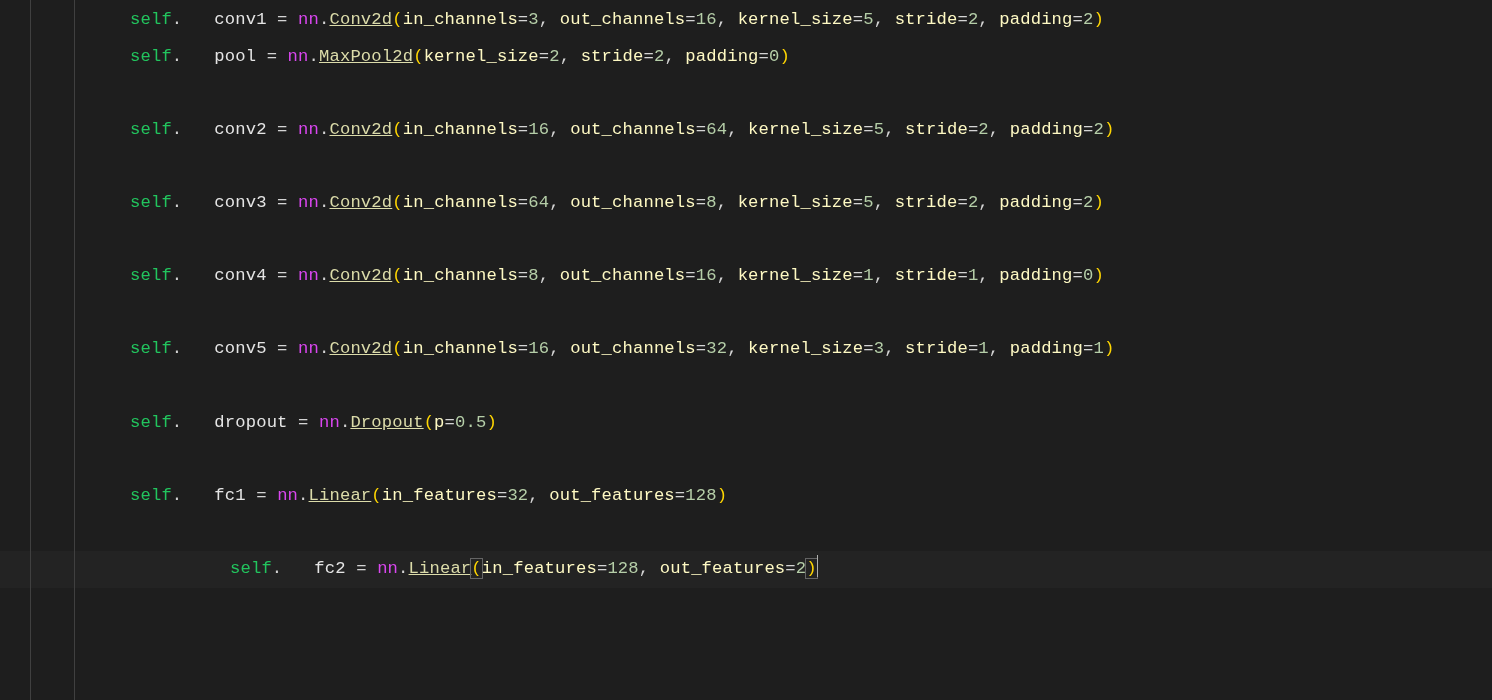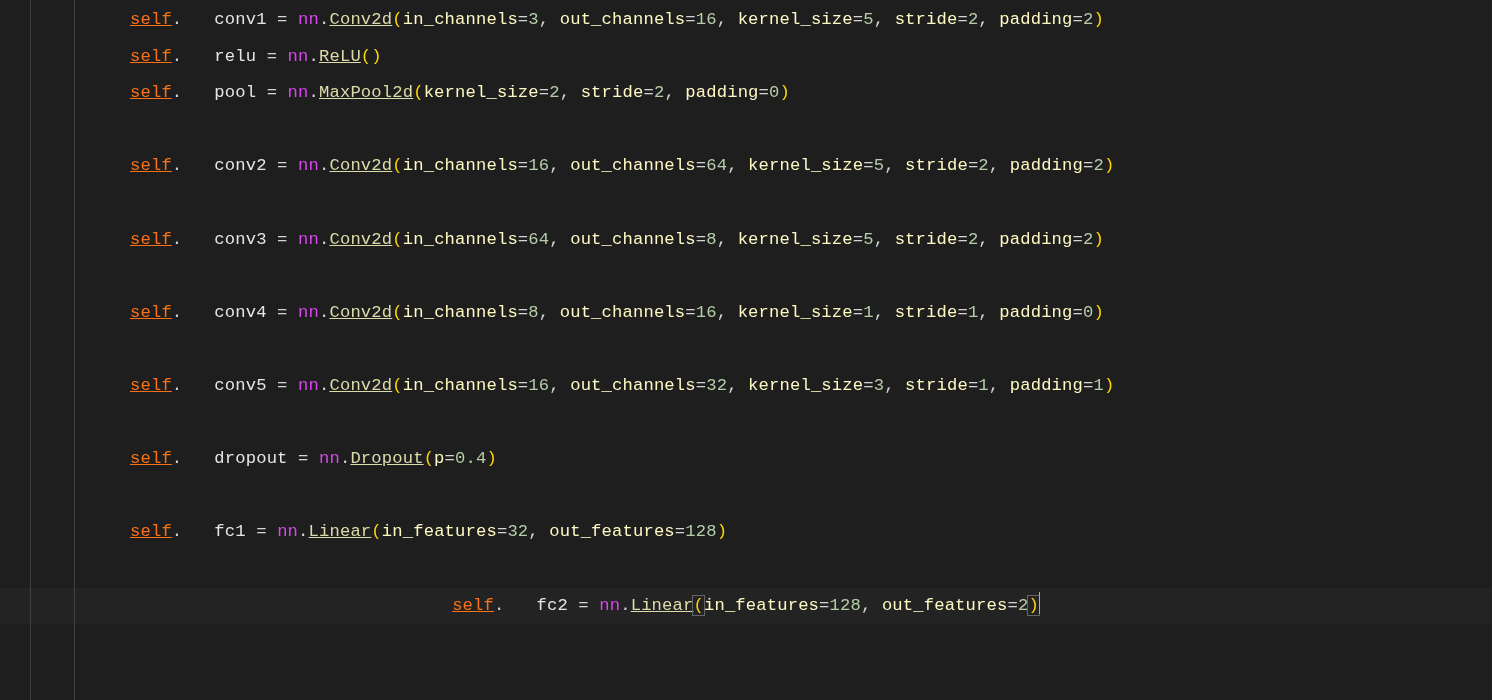--- a/index.html
+++ b/index.html
@@ -27,23 +27,23 @@
     height: 100%;
     background: #404040;
   }
   .indent-guide.g1 { left: 30px; }
   .indent-guide.g2 { left: 74px; }
   .code-block { padding-left: 100px; }
   .line { white-space: pre; height: 36.6px; }
   .line.highlight {
     background: rgba(255,255,255,0.025);
     margin-left: -130px;
-    text-align: center;
+    padding-left: 230px;
   }
-  .var  { color: #f97316; text-decoration: underline; }
+  .var  { color: #22c55e; }
   .prop { color: #e5e5e5; margin-left: 32px; }
   .eq   { color: #d4d4d4; }
   .mod  { color: #d946ef; }
   .dot  { color: #d4d4d4; }
   .call { color: #dcdcaa; text-decoration: underline; }
   .paren{ color: #ffd602; }
   .kw   { color: #fef9c3; }
   .num  { color: #b5cea8; }
   .comma{ color: #d4d4d4; }
   .cursor {
@@ -62,21 +62,20 @@
 <body>
 
 <div class="editor">
   <div class="indent-guide g1"></div>
   <div class="indent-guide g2"></div>
 
   <div class="code-block">
 
     <div class="line"><span class="var">self</span><span class="dot">.</span><span class="prop">conv1</span><span class="eq"> = </span><span class="mod">nn</span><span class="dot">.</span><span class="call">Conv2d</span><span class="paren">(</span><span class="kw">in_channels</span><span class="eq">=</span><span class="num">3</span><span class="comma">, </span><span class="kw">out_channels</span><span class="eq">=</span><span class="num">16</span><span class="comma">, </span><span class="kw">kernel_size</span><span class="eq">=</span><span class="num">5</span><span class="comma">, </span><span class="kw">stride</span><span class="eq">=</span><span class="num">2</span><span class="comma">, </span><span class="kw">padding</span><span class="eq">=</span><span class="num">2</span><span class="paren">)</span></div>
 
-    <div class="line"><span class="var">self</span><span class="dot">.</span><span class="prop">relu</span><span class="eq"> = </span><span class="mod">nn</span><span class="dot">.</span><span class="call">ReLU</span><span class="paren">(</span><span class="paren">)</span></div>
 
     <div class="line"><span class="var">self</span><span class="dot">.</span><span class="prop">pool</span><span class="eq"> = </span><span class="mod">nn</span><span class="dot">.</span><span class="call">MaxPool2d</span><span class="paren">(</span><span class="kw">kernel_size</span><span class="eq">=</span><span class="num">2</span><span class="comma">, </span><span class="kw">stride</span><span class="eq">=</span><span class="num">2</span><span class="comma">, </span><span class="kw">padding</span><span class="eq">=</span><span class="num">0</span><span class="paren">)</span></div>
 
     <div class="line"></div>
 
     <div class="line"><span class="var">self</span><span class="dot">.</span><span class="prop">conv2</span><span class="eq"> = </span><span class="mod">nn</span><span class="dot">.</span><span class="call">Conv2d</span><span class="paren">(</span><span class="kw">in_channels</span><span class="eq">=</span><span class="num">16</span><span class="comma">, </span><span class="kw">out_channels</span><span class="eq">=</span><span class="num">64</span><span class="comma">, </span><span class="kw">kernel_size</span><span class="eq">=</span><span class="num">5</span><span class="comma">, </span><span class="kw">stride</span><span class="eq">=</span><span class="num">2</span><span class="comma">, </span><span class="kw">padding</span><span class="eq">=</span><span class="num">2</span><span class="paren">)</span></div>
 
     <div class="line"></div>
 
     <div class="line"><span class="var">self</span><span class="dot">.</span><span class="prop">conv3</span><span class="eq"> = </span><span class="mod">nn</span><span class="dot">.</span><span class="call">Conv2d</span><span class="paren">(</span><span class="kw">in_channels</span><span class="eq">=</span><span class="num">64</span><span class="comma">, </span><span class="kw">out_channels</span><span class="eq">=</span><span class="num">8</span><span class="comma">, </span><span class="kw">kernel_size</span><span class="eq">=</span><span class="num">5</span><span class="comma">, </span><span class="kw">stride</span><span class="eq">=</span><span class="num">2</span><span class="comma">, </span><span class="kw">padding</span><span class="eq">=</span><span class="num">2</span><span class="paren">)</span></div>
@@ -84,21 +83,21 @@
     <div class="line"></div>
 
     <div class="line"><span class="var">self</span><span class="dot">.</span><span class="prop">conv4</span><span class="eq"> = </span><span class="mod">nn</span><span class="dot">.</span><span class="call">Conv2d</span><span class="paren">(</span><span class="kw">in_channels</span><span class="eq">=</span><span class="num">8</span><span class="comma">, </span><span class="kw">out_channels</span><span class="eq">=</span><span class="num">16</span><span class="comma">, </span><span class="kw">kernel_size</span><span class="eq">=</span><span class="num">1</span><span class="comma">, </span><span class="kw">stride</span><span class="eq">=</span><span class="num">1</span><span class="comma">, </span><span class="kw">padding</span><span class="eq">=</span><span class="num">0</span><span class="paren">)</span></div>
 
     <div class="line"></div>
 
     <div class="line"><span class="var">self</span><span class="dot">.</span><span class="prop">conv5</span><span class="eq"> = </span><span class="mod">nn</span><span class="dot">.</span><span class="call">Conv2d</span><span class="paren">(</span><span class="kw">in_channels</span><span class="eq">=</span><span class="num">16</span><span class="comma">, </span><span class="kw">out_channels</span><span class="eq">=</span><span class="num">32</span><span class="comma">, </span><span class="kw">kernel_size</span><span class="eq">=</span><span class="num">3</span><span class="comma">, </span><span class="kw">stride</span><span class="eq">=</span><span class="num">1</span><span class="comma">, </span><span class="kw">padding</span><span class="eq">=</span><span class="num">1</span><span class="paren">)</span></div>
 
     <div class="line"></div>
 
-    <div class="line"><span class="var">self</span><span class="dot">.</span><span class="prop">dropout</span><span class="eq"> = </span><span class="mod">nn</span><span class="dot">.</span><span class="call">Dropout</span><span class="paren">(</span><span class="kw">p</span><span class="eq">=</span><span class="num">0.4</span><span class="paren">)</span></div>
+    <div class="line"><span class="var">self</span><span class="dot">.</span><span class="prop">dropout</span><span class="eq"> = </span><span class="mod">nn</span><span class="dot">.</span><span class="call">Dropout</span><span class="paren">(</span><span class="kw">p</span><span class="eq">=</span><span class="num">0.5</span><span class="paren">)</span></div>
 
     <div class="line"></div>
 
     <div class="line"><span class="var">self</span><span class="dot">.</span><span class="prop">fc1</span><span class="eq"> = </span><span class="mod">nn</span><span class="dot">.</span><span class="call">Linear</span><span class="paren">(</span><span class="kw">in_features</span><span class="eq">=</span><span class="num">32</span><span class="comma">, </span><span class="kw">out_features</span><span class="eq">=</span><span class="num">128</span><span class="paren">)</span></div>
 
     <div class="line"></div>
 
     <div class="line highlight"><span class="var">self</span><span class="dot">.</span><span class="prop">fc2</span><span class="eq"> = </span><span class="mod">nn</span><span class="dot">.</span><span class="call">Linear</span><span class="paren bracketbox">(</span><span class="kw">in_features</span><span class="eq">=</span><span class="num">128</span><span class="comma">, </span><span class="kw">out_features</span><span class="eq">=</span><span class="num">2</span><span class="paren bracketbox">)</span><span class="cursor"></span></div>
 
     <div class="line"></div>

